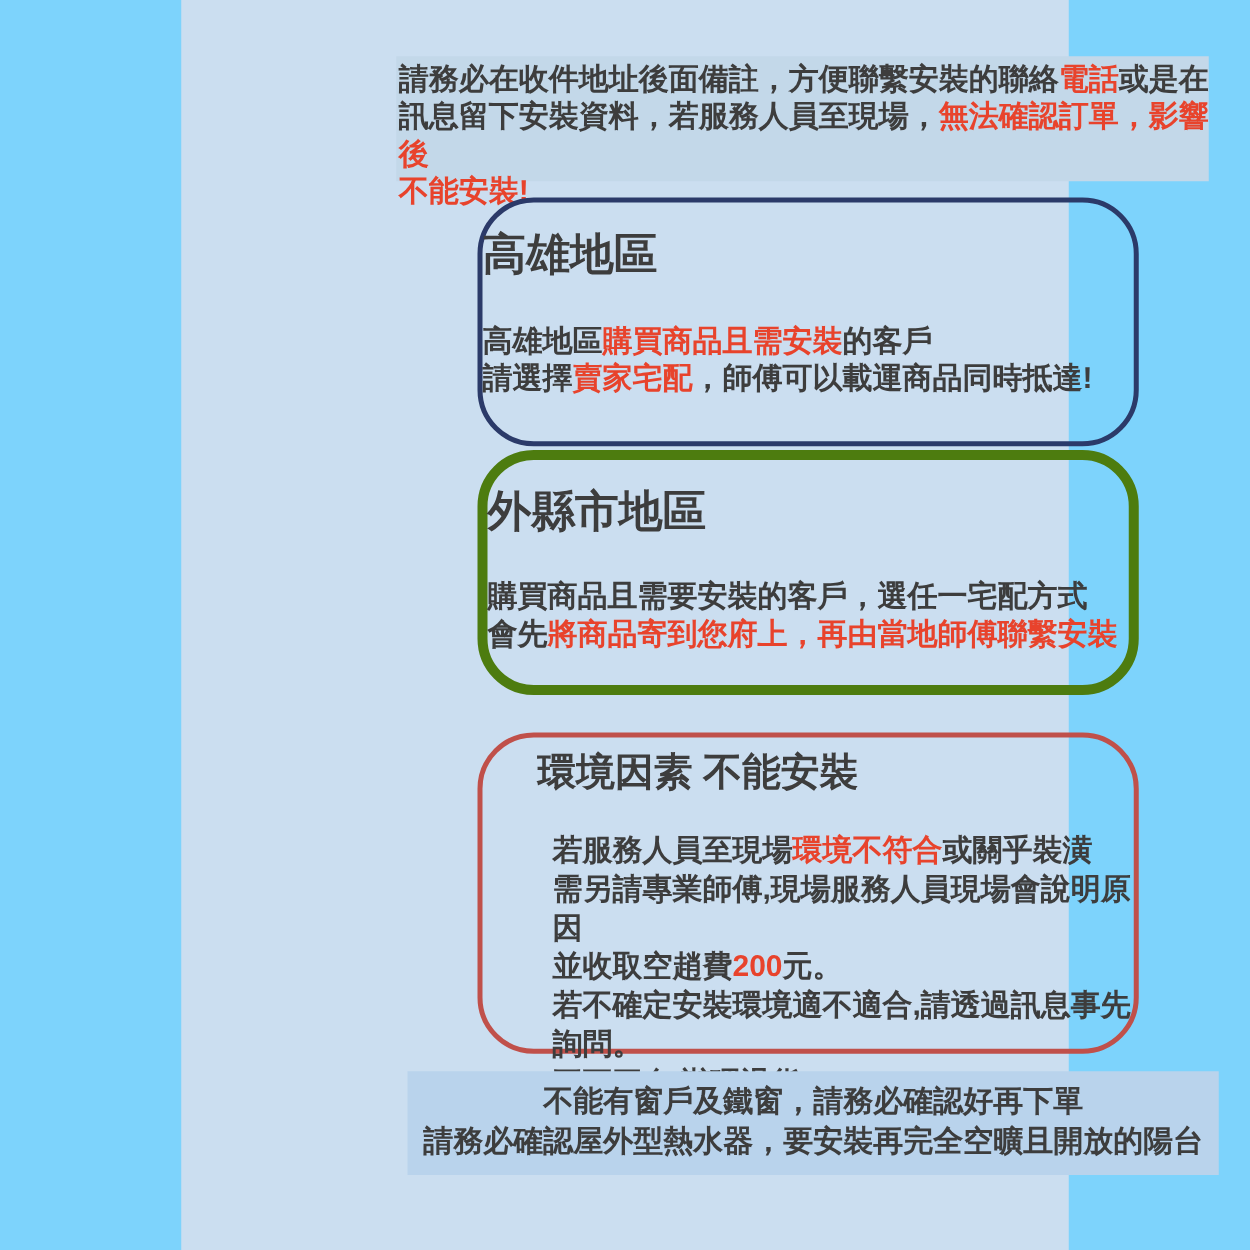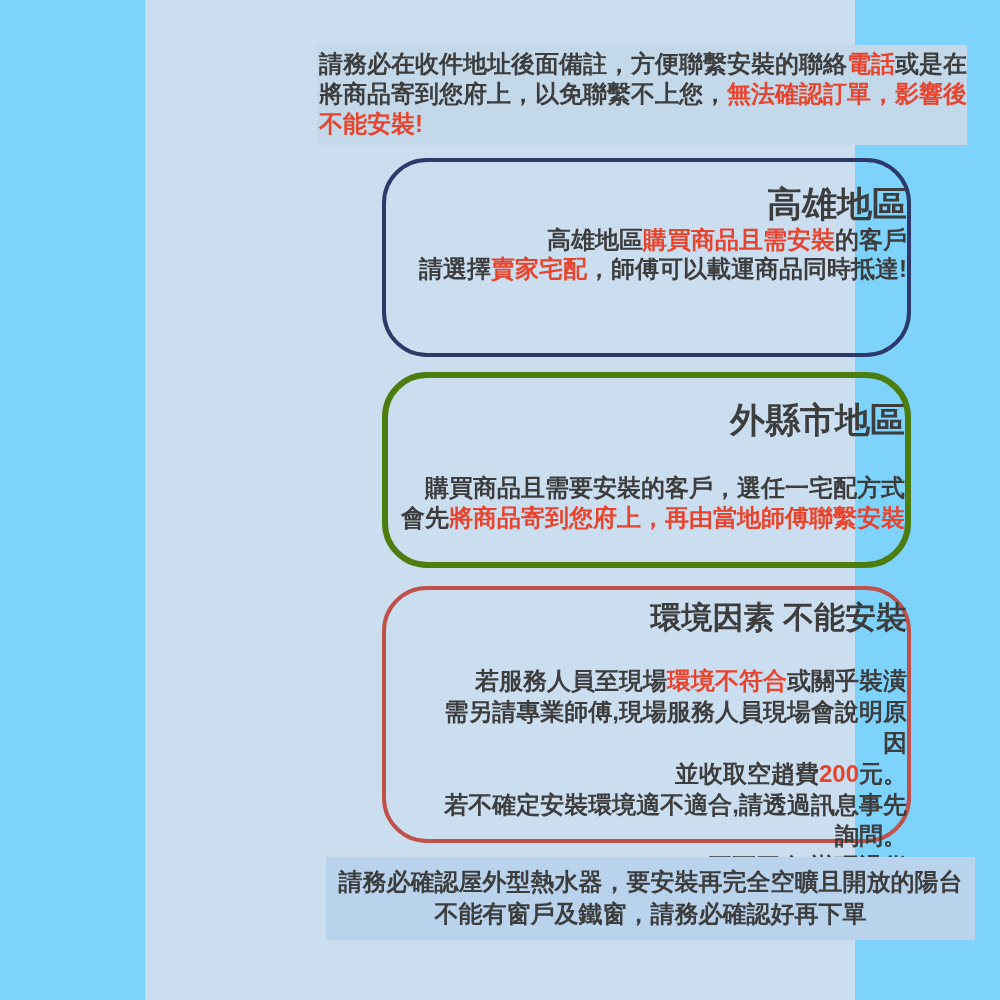--- a/index.html
+++ b/index.html
@@ -45,60 +45,60 @@
     padding-top: 9px;
     text-align: center;
   }
   
   .rbox {
     position: absolute;
     left: 237px;
     width: 529px;
     box-sizing: border-box;
     border-radius: 45px;
-    text-align: right;
+    text-align: left;
     background: transparent;
   }
   .box-kaohsiung { top: 158px; height: 199px; border: 4px solid #2b3a69; }
-  .box-other     { top: 372px; height: 196px; border: 6px solid #4d7c0f; }
+  .box-other     { top: 360px; height: 196px; border: 8px solid #4d7c0f; }
   .box-env       { top: 586px; height: 257px; border: 4px solid #c0504a; padding-left: 44px; }
 
   .rbox .title {
     font-size: 35px;
     line-height: 42px;
     margin-top: 21px;
     font-weight: bold;
     color: #3d3d3d;
   }
   .box-env .title {
     font-size: 31px;
     line-height: 38px;
     margin-top: 9px;
   }
   .rbox .body {
     font-size: 24px;
     line-height: 29px;
     font-weight: bold;
   }
-  .box-kaohsiung .body { }
+  .box-kaohsiung .body { margin-top: 34px; }
   .box-other .body     { margin-top: 32px; line-height: 30px; }
-  .box-env .body       { margin-top: 28px; line-height: 31px; }
+  .box-env .body       { margin-top: 28px; line-height: 31px; margin-left: 12px; }
 
   .seg-dark { color: #3d3d3d; }
   .seg-red  { color: #e8432c; }
 </style>
 </head>
 <body>
 
 <div class="canvas">
   <div class="strip">
 
     <div class="note note-top">
       <div><span class="seg-dark">請務必在收件地址後面備註，方便聯繫安裝的聯絡</span><span class="seg-red">電話</span><span class="seg-dark">或是在</span></div>
-      <div><span class="seg-dark">將商品寄到您府上，以免聯繫不上您，</span><span class="seg-red">無法確認訂單，影響後</span></div>
+      <div><span class="seg-dark">訊息留下安裝資料，若服務人員至現場，</span><span class="seg-red">無法確認訂單，影響後</span></div>
       <div><span class="seg-red">不能安裝!</span></div>
     </div>
 
     <div class="rbox box-kaohsiung">
       <div class="title">高雄地區</div>
       <div class="body">
         <div><span class="seg-dark">高雄地區</span><span class="seg-red">購買商品且需安裝</span><span class="seg-dark">的客戶</span></div>
         <div><span class="seg-dark">請選擇</span><span class="seg-red">賣家宅配</span><span class="seg-dark">，師傅可以載運商品同時抵達!</span></div>
       </div>
     </div>
@@ -116,18 +116,18 @@
       <div class="body">
         <div><span class="seg-dark">若服務人員至現場</span><span class="seg-red">環境不符合</span><span class="seg-dark">或關乎裝潢</span></div>
         <div><span class="seg-dark">需另請專業師傅,現場服務人員現場會說明原因</span></div>
         <div><span class="seg-dark">並收取空趙費</span><span class="seg-red">200</span><span class="seg-dark">元。</span></div>
         <div><span class="seg-dark">若不確定安裝環境適不適合,請透過訊息事先詢問。</span></div>
         <div><span class="seg-dark">再至平台 辦理退貨</span></div>
       </div>
     </div>
 
     <div class="note note-bottom">
+      <div>不能有窗戶及鐵窗，請務必確認好再下單</div>
       <div>請務必確認屋外型熱水器，要安裝再完全空曠且開放的陽台</div>
-      <div>不能有窗戶及鐵窗，請務必確認好再下單</div>
     </div>
 
   </div>
 </div>
 
 </body></html>

